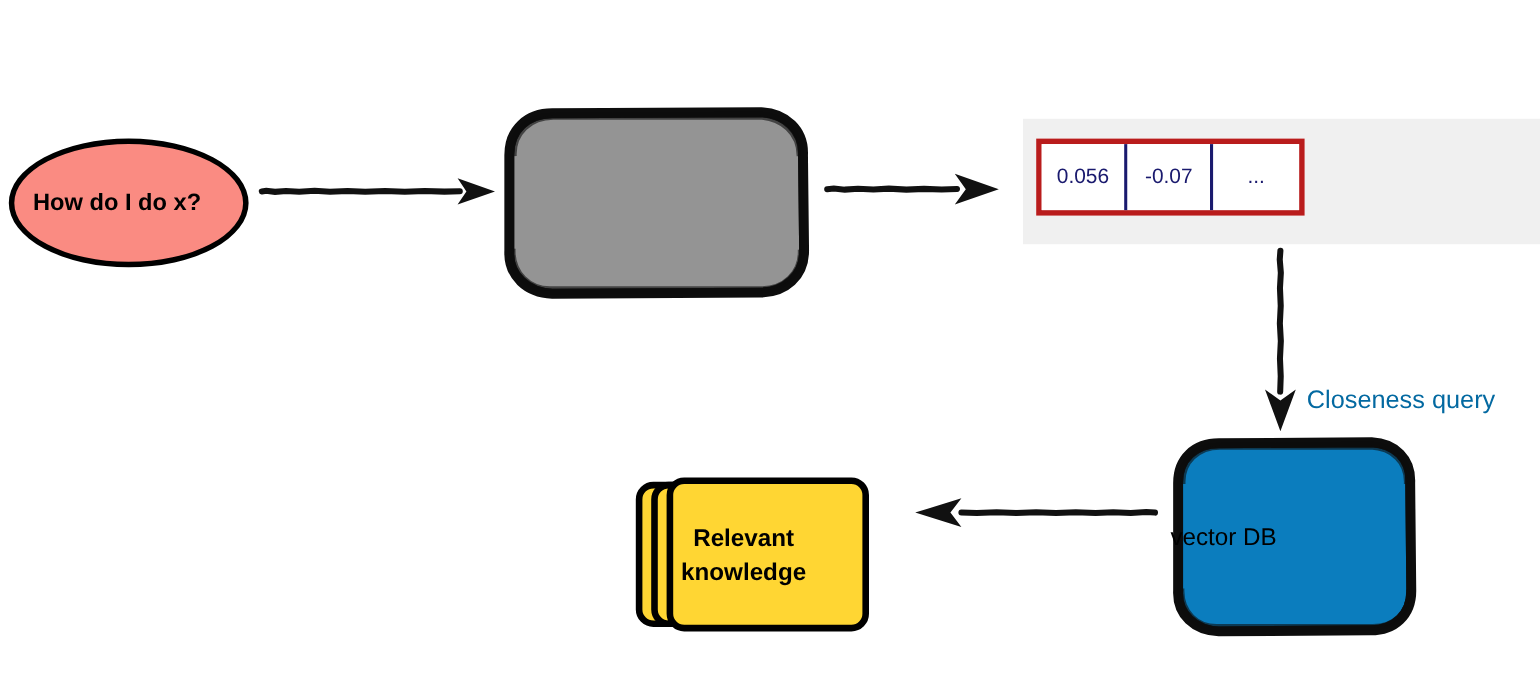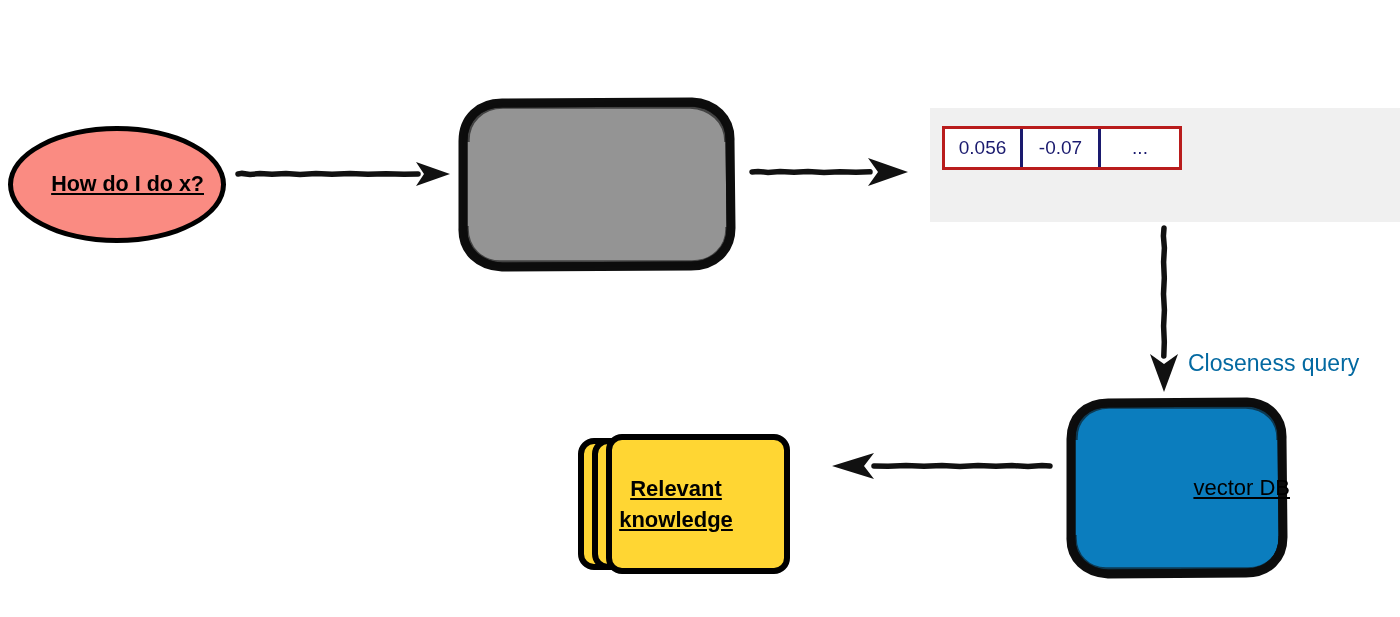--- a/index.html
+++ b/index.html
@@ -15,25 +15,24 @@
     position: relative;
     width: 1400px;
     height: 617px;
     background: #ffffff;
     overflow: hidden;
   }
   .node-text {
     position: absolute;
     display: flex;
     align-items: center;
-    justify-content: flex-end;
+    justify-content: flex-start;
     text-align: center;
     pointer-events: none;
     z-index: 6;
-    text-decoration: underline;
   }
 
   
   #query-ellipse {
     position: absolute;
     left: 8px;
     top: 126px;
     width: 218px;
     height: 117px;
     border-radius: 50%;
@@ -77,23 +76,23 @@
     top: 108px;
     width: 470px;
     height: 114px;
     background: #f0f0f0;
     z-index: 2;
   }
   #vector-array {
     position: absolute;
     left: 942px;
     top: 126px;
-    height: 44px;
+    height: 70px;
     display: flex;
-    border: 3px solid #b91c1c;
+    border: 5px solid #b91c1c;
     box-sizing: border-box;
     background: #ffffff;
     z-index: 4;
   }
   .vector-cell {
     width: 78px;
     border-right: 3px solid #1a1a6e;
     display: flex;
     align-items: center;
     justify-content: center;

